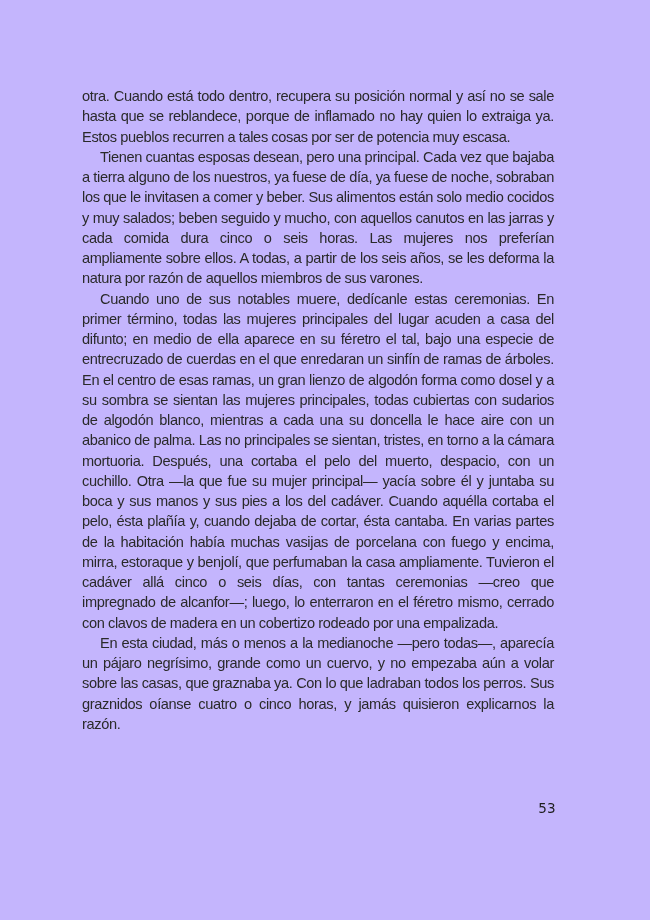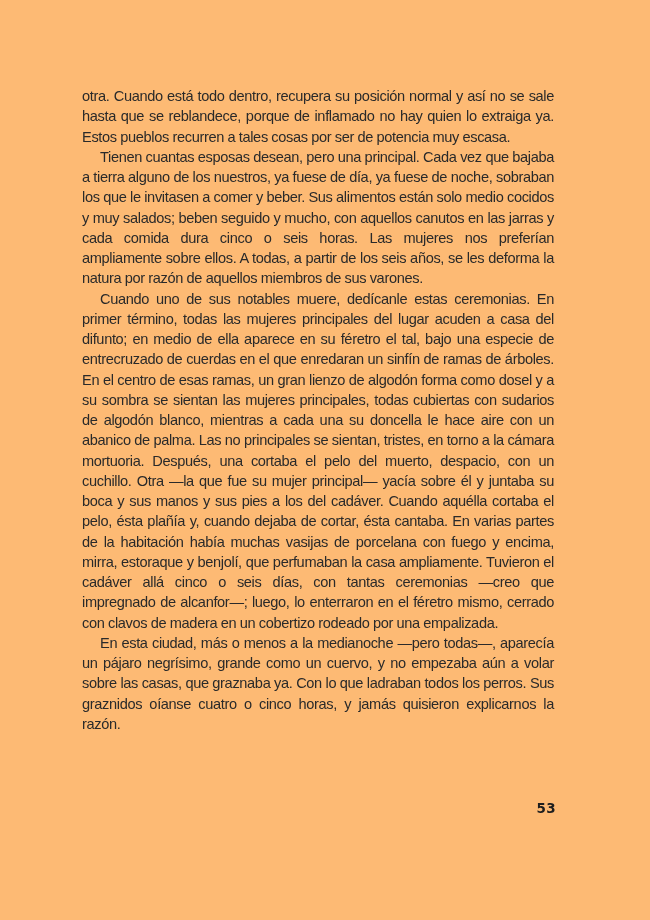--- a/index.html
+++ b/index.html
@@ -11,21 +11,21 @@
       width: 650px;
       height: 920px;
       position: relative;
       overflow: hidden;
     }
     .page {
       position: absolute;
       left: 0; top: 0;
       width: 650px;
       height: 920px;
-      background: #fdba74;
+      background: #c4b5fd;
     }
     .text-block {
       position: absolute;
       left: 82px;
       top: 86px;
       width: 472px;
       font-family: "Liberation Sans", sans-serif;
       font-size: 14.6px;
       line-height: 20.25px;
       color: #2a2a2a;
@@ -41,21 +41,21 @@
     .text-block p.indent {
       text-indent: 18px;
     }
     .page-number {
       position: absolute;
       left: 532px;
       top: 800px;
       width: 24px;
       text-align: right;
       font-family: "DejaVu Sans", sans-serif;
-      font-weight: bold;
+      font-weight: normal;
       font-size: 13.5px;
       color: #1e1e1e;
       letter-spacing: 0.3px;
     }
   </style>
 </head>
 <body>
 
 <div class="page">
   <div class="text-block">

